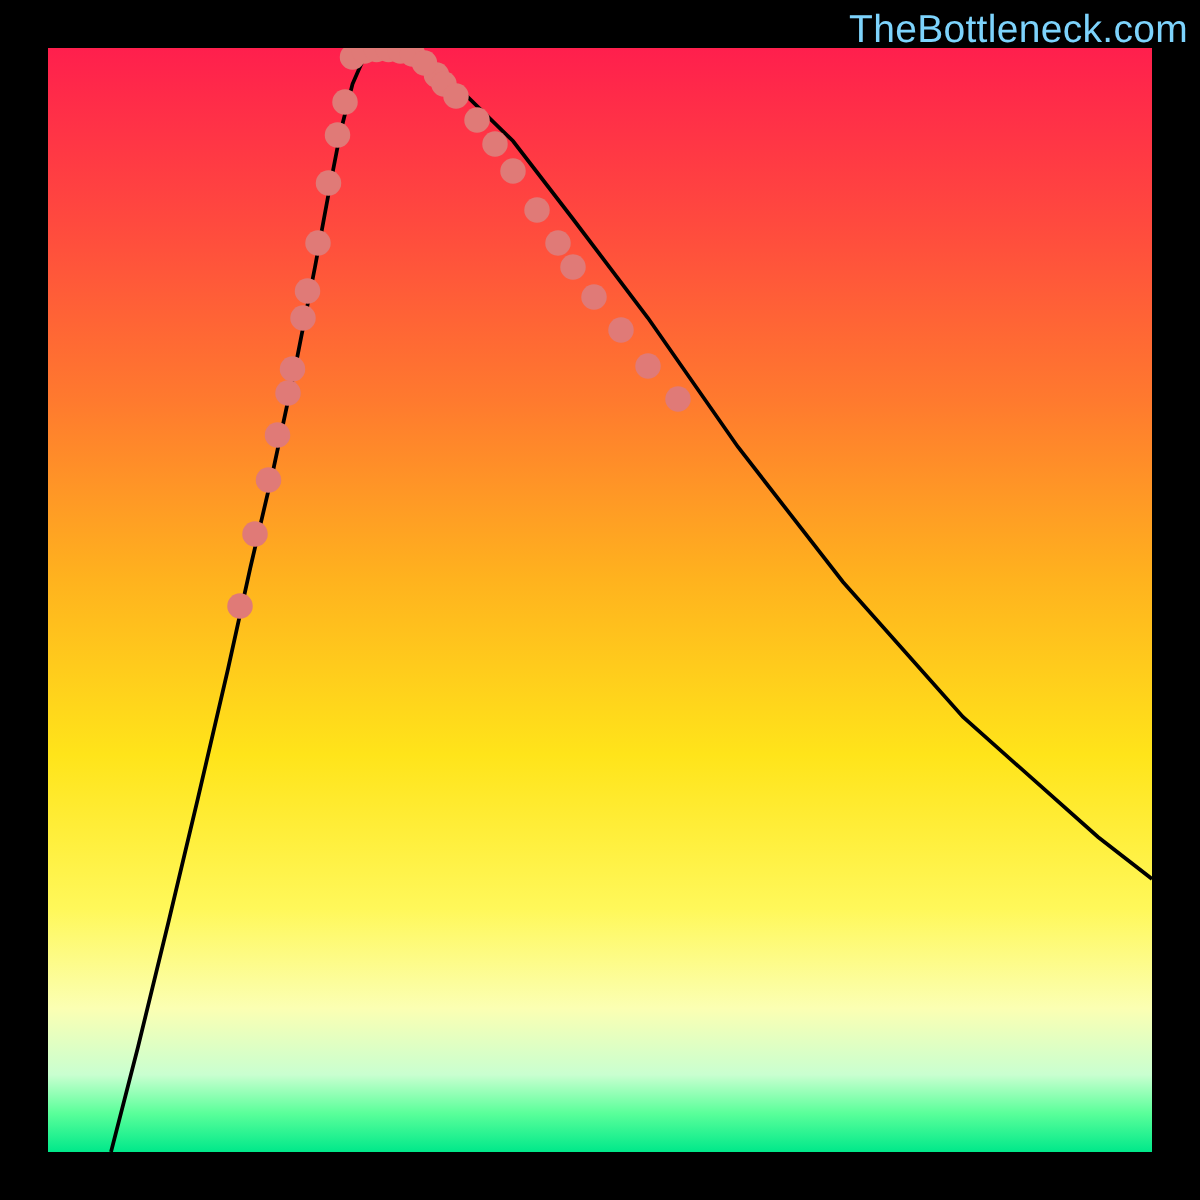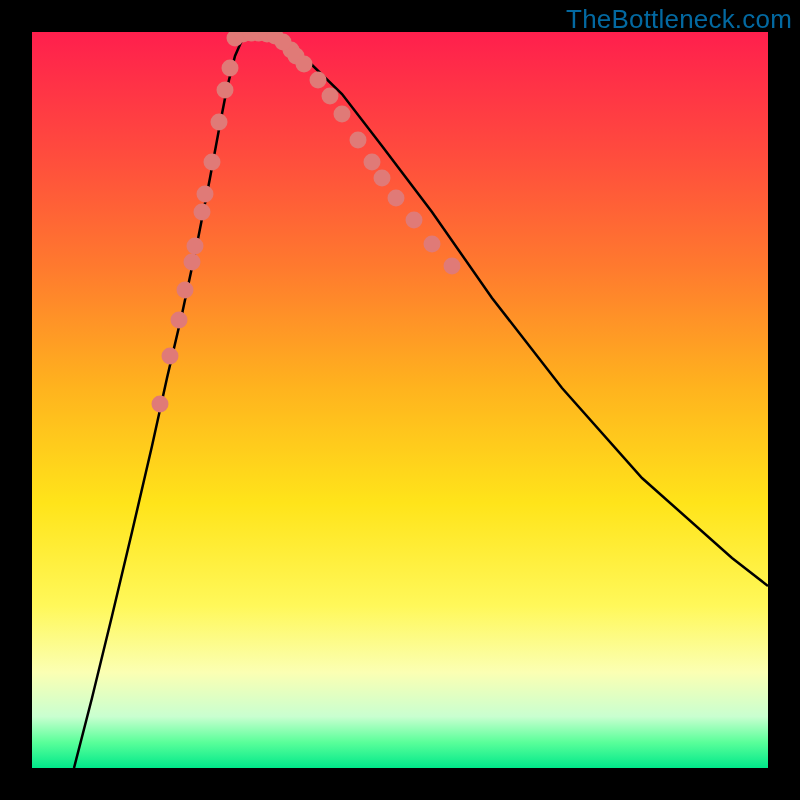--- a/index.html
+++ b/index.html
@@ -34,21 +34,21 @@
       #fff85a 78%,
       #fbffb3 87%,
       #c9ffd0 93%,
       #5aff9a 96.5%,
       #00e88a 100%);
   }
   .watermark {
     position: absolute;
     top: 4px;
     right: 8px;
-    color: #0369a1;
+    color: #7dd3fc;
     font-size: 26px;
     font-weight: 500;
     letter-spacing: 0.2px;
   }
   svg.curve {
     position: absolute;
     left: 0;
     top: 0;
   }
   .dot {

